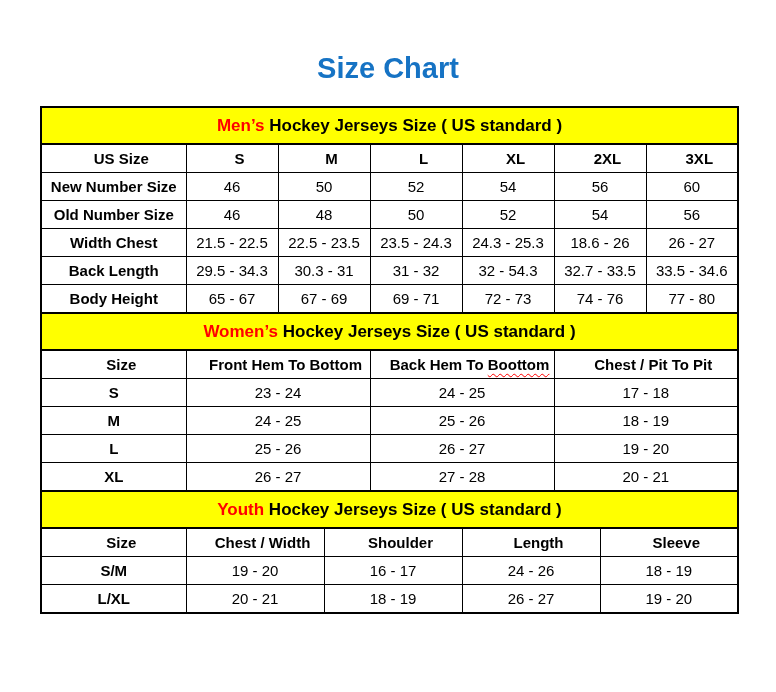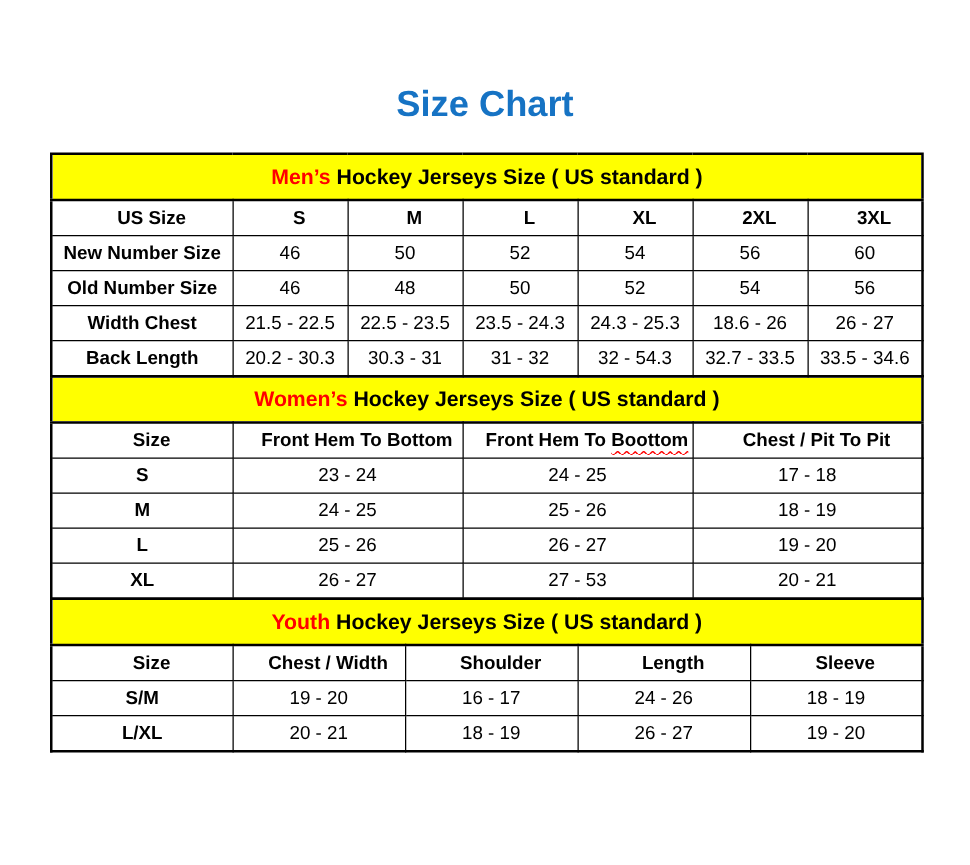--- a/index.html
+++ b/index.html
@@ -8,21 +8,21 @@
     --accent-red:#FF0000;
     --line-black:#000000;
   }
   html,body{margin:0;padding:0;background:#ffffff;}
   .page{
     width:776px;height:692px;background:#ffffff;
     font-family:"Liberation Sans",sans-serif;color:#000;
     overflow:hidden;box-sizing:border-box;
   }
   .page-title{
-    padding-top:64px;margin:0;text-align:center;
+    padding-top:48px;margin:0;text-align:center;
     font-size:29px;font-weight:bold;color:var(--title-blue);
     letter-spacing:0px;line-height:40px;
   }
   .tables{width:697px;margin:18px 0 0 40px;}
   table.size-table{
     border-collapse:collapse;table-layout:fixed;width:697px;
     border:2px solid var(--line-black);
   }
   table.size-table + table.size-table{margin-top:-2px;}
   td{
@@ -104,26 +104,35 @@
         <td class="rowlabel">Width Chest</td>
         <td>21.5 - 22.5</td>
         <td>22.5 - 23.5</td>
         <td>23.5 - 24.3</td>
         <td>24.3 - 25.3</td>
         <td>18.6 - 26</td>
         <td>26 - 27</td>
       </tr>
       <tr>
         <td class="rowlabel">Back Length</td>
-        <td>20.2 - 30.3</td>
+        <td>29.5 - 34.3</td>
         <td>30.3 - 31</td>
         <td>31 - 32</td>
         <td>32 - 54.3</td>
         <td>32.7 - 33.5</td>
         <td>33.5 - 34.6</td>
+      </tr>
+      <tr>
+        <td class="rowlabel">Body Height</td>
+        <td>65 - 67</td>
+        <td>67 - 69</td>
+        <td>69 - 71</td>
+        <td>72 - 73</td>
+        <td>74 - 76</td>
+        <td>77 - 80</td>
       </tr>
     </tbody>
       </table>
 
     <table class="size-table">
       <colgroup>
         <col style="width:145px">
           <col style="width:184px">
           <col style="width:184px">
           <col style="width:184px">
@@ -131,21 +140,21 @@
       <tbody>
           <tr>
         <td class="band" colspan="4">
           <span class="band-accent">Women’s</span><span> Hockey Jerseys Size ( US standard )</span>
         </td>
       </tr>
       <tr>
         <td class="colhead">Size</td>
         <td class="colhead">Front Hem To Bottom</td>
         <td class="colhead">
-          <span>Front Hem To</span> <span class="misspelled">Boottom</span>
+          <span>Back Hem To</span> <span class="misspelled">Boottom</span>
         </td>
         <td class="colhead">Chest / Pit To Pit</td>
       </tr>
       <tr>
         <td class="rowhead">S</td>
         <td>23 - 24</td>
         <td>24 - 25</td>
         <td>17 - 18</td>
       </tr>
       <tr>
@@ -156,21 +165,21 @@
       </tr>
       <tr>
         <td class="rowhead">L</td>
         <td>25 - 26</td>
         <td>26 - 27</td>
         <td>19 - 20</td>
       </tr>
       <tr>
         <td class="rowhead">XL</td>
         <td>26 - 27</td>
-        <td>27 - 53</td>
+        <td>27 - 28</td>
         <td>20 - 21</td>
       </tr>
     </tbody>
       </table>
 
     <table class="size-table">
       <colgroup>
         <col style="width:145px">
           <col style="width:138px">
           <col style="width:138px">

